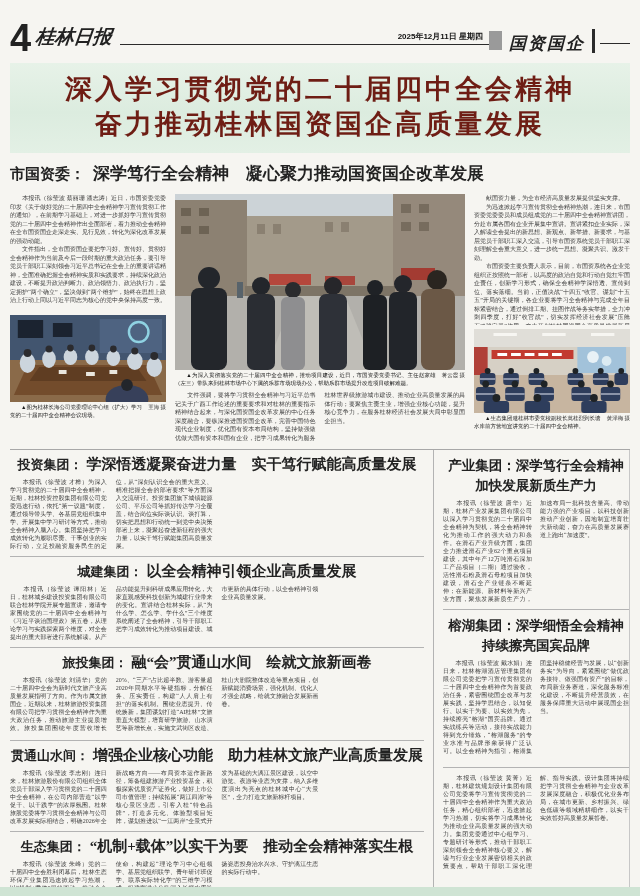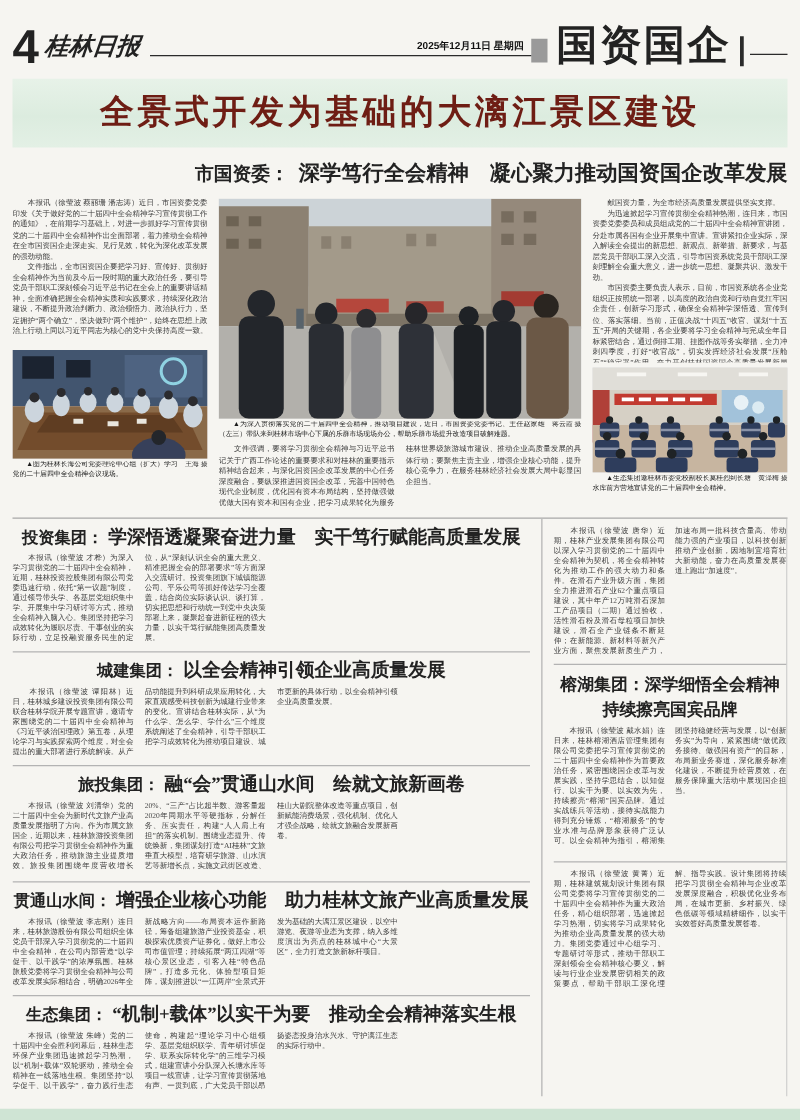--- a/index.html
+++ b/index.html
@@ -13,30 +13,30 @@
   }
   .page { padding:12px 10px 0 10px; }
 
   
   .hdr { display:flex; align-items:flex-end; height:42px; }
   .pgnum { font-family:"Liberation Sans", sans-serif; font-size:38px; font-weight:900; line-height:0.85; letter-spacing:-1px; }
   .masthead { font-family:"DejaVu Serif", serif; font-style:italic; font-weight:bold; font-size:19px; margin:0 8px 4px 6px; white-space:nowrap; transform:skewX(-6deg); }
   .hdr-rule { flex:1; border-bottom:1.5px solid #2b2b2b; position:relative; margin-bottom:9px; height:0; }
   .hdr-date { position:absolute; right:6px; bottom:2px; font-family:Liberation Sans, sans-serif; font-size:8px; font-weight:bold; white-space:nowrap; color:#111; }
   .hdr-block { width:13px; height:19px; background:#9a9a9a; margin:0 7px 4px 0; }
-  .hdr-section { font-family:"Liberation Sans", sans-serif; font-size:33px; font-weight:900; letter-spacing:2px; line-height:1; margin-bottom:2px; white-space:nowrap; }
+  .hdr-section { font-family:"Liberation Sans", sans-serif; font-size:17px; font-weight:900; letter-spacing:2px; line-height:1; margin-bottom:2px; white-space:nowrap;font-style:italic; }
   .hdr-vbar { width:3px; height:24px; background:#2b2b2b; margin:0 5px 1px 7px; }
   .hdr-tail { width:30px; border-bottom:1.5px solid #2b2b2b; margin-bottom:10px; }
 
   
   .banner { margin-top:9px; background:linear-gradient(180deg,#e7f2e8 0%,#dcecdf 55%,#e3f0e5 100%); text-align:center; padding:9px 0 11px 0; }
   .banner-line { font-family:"Liberation Sans", sans-serif; font-weight:900; font-size:27px; letter-spacing:3px; line-height:1.3; color:#6e1d14; }
 
   
-  .subhead { text-align:right; padding:9px 0 6px 0; white-space:nowrap; }
+  .subhead { text-align:left; padding:9px 0 6px 0; white-space:nowrap; }
   .subhead .kicker { font-family:"Liberation Sans", sans-serif; font-weight:900; font-size:15px; }
   .subhead .title { font-family:"Liberation Serif", serif; font-weight:bold; font-size:17px; margin-left:8px; }
 
   
   .lead { display:grid; grid-template-columns:156px 1fr 156px; column-gap:9px; padding-top:3px; }
   .smalltext { font-size:6px; line-height:8.5px; text-align:justify; color:#3b3b3b; white-space:pre-line; overflow:hidden; }
   .lead-left-text { height:117px; }
   .lead-right-text { height:131px; }
   .photo { width:100%; display:block; background:#ddd; }
   .photo svg { display:block; width:100%; height:100%; }
@@ -78,21 +78,22 @@
     <div class="hdr-rule">
       <div class="hdr-date">2025年12月11日 星期四</div>
     </div>
     <div class="hdr-block"></div>
     <div class="hdr-section">国资国企</div>
     <div class="hdr-vbar"></div>
     <div class="hdr-tail"></div>
   </div>
 
   <div class="banner">
-    <div class="banner-line">全景式开发为基础的大漓江景区建设</div>
+    <div class="banner-line">深入学习贯彻党的二十届四中全会精神</div>
+    <div class="banner-line">奋力推动桂林国资国企高质量发展</div>
   </div>
 
   <div class="subhead">
     <span class="kicker">市国资委：</span><span class="title">深学笃行全会精神　凝心聚力推动国资国企改革发展</span>
   </div>
 
   <div class="lead">
 
     <div>
       <div class="smalltext lead-left-text">　　本报讯（徐莹波 蔡丽珊 潘志涛）近日，市国资委党委印发《关于做好党的二十届四中全会精神学习宣传贯彻工作的通知》，在前期学习基础上，对进一步抓好学习宣传贯彻党的二十届四中全会精神作出全面部署，着力推动全会精神在全市国资国企走深走实、见行见效，转化为深化改革发展的强劲动能。
@@ -299,20 +300,24 @@
           <span class="lsec-kicker">生态集团：</span><span class="lsec-title">“机制+载体”以实干为要　推动全会精神落实生根</span>
         </div>
         <div class="lsec-body lb4">　　本报讯（徐莹波 朱峰）党的二十届四中全会胜利闭幕后，桂林生态环保产业集团迅速掀起学习热潮，以“机制+载体”双轮驱动，推动全会精神在一线落地生根。集团坚持“以学促干、以干践学”，奋力践行生态使命，构建起“理论学习中心组领学、基层党组织联学、青年研讨班促学、联系实际转化学”的三维学习模式，组建宣讲小分队深入长塘水库等项目一线宣讲，让学习宣传贯彻落地有声、一贯到底，广大党员干部以昂扬姿态投身治水兴水、守护漓江生态的实际行动中。</div>
       </div>
 
     </div>
 
     <div class="sec-right-col">
 
       <div class="rsec">
+        <div class="rsec-head">
+          <span class="rk">产业集团：</span><span>深学笃行全会精神</span><br>
+          <span>加快发展新质生产力</span>
+        </div>
         <div class="rsec-body rb0">　　本报讯（徐莹波 唐华）近期，桂林产业发展集团有限公司以深入学习贯彻党的二十届四中全会精神为契机，将全会精神转化为推动工作的强大动力和条件。在滑石产业升级方面，集团全力推进滑石产业62个重点项目建设，其中年产12万吨滑石深加工产品项目（二期）通过验收，活性滑石粉及滑石母粒项目加快建设，滑石全产业链条不断延伸；在新能源、新材料等新兴产业方面，聚焦发展新质生产力，加速布局一批科技含量高、带动能力强的产业项目，以科技创新推动产业创新，因地制宜培育壮大新动能，奋力在高质量发展赛道上跑出“加速度”。</div>
       </div>
 
       <div class="rsec">
         <div class="rsec-head">
           <span class="rk">榕湖集团：</span><span>深学细悟全会精神</span><br>
           <span>持续擦亮国宾品牌</span>
         </div>
         <div class="rsec-body rb1">　　本报讯（徐莹波 戴水娟）连日来，桂林榕湖酒店管理集团有限公司党委把学习宣传贯彻党的二十届四中全会精神作为首要政治任务，紧密围绕国企改革与发展实践，坚持学思结合，以知促行、以实干为要、以实效为先，持续擦亮“榕湖”国宾品牌。通过实战练兵等活动，接待实战能力得到充分锤炼，“榕湖服务”的专业水准与品牌形象获得广泛认可。以全会精神为指引，榕湖集团坚持稳健经营与发展，以“创新务实”为导向，紧紧围绕“做优政务接待、做强国有资产”的目标，布局新业务赛道，深化服务标准化建设，不断提升经营质效，在服务保障重大活动中展现国企担当。</div>
       </div>

